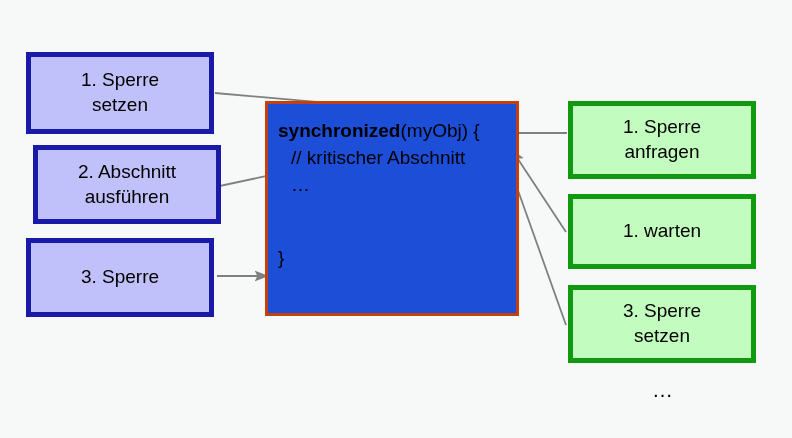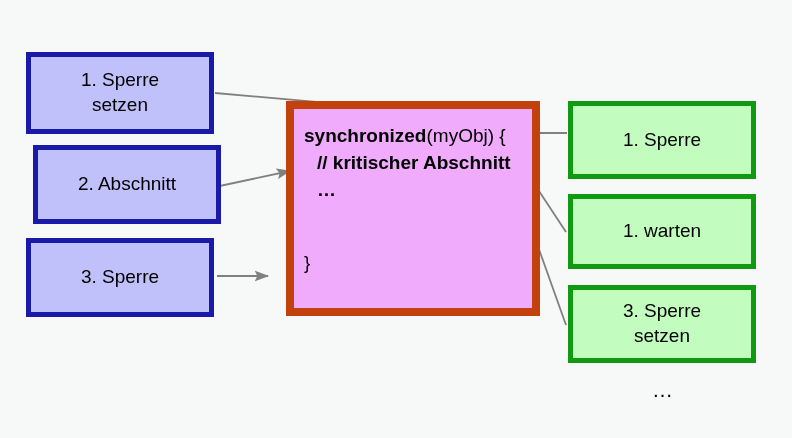--- a/index.html
+++ b/index.html
@@ -48,39 +48,37 @@
     font-size: 19px;
   }
   .green-box {
     background: #c2fdbf;
     border: 5px solid #119911;
     font-size: 19px;
   }
   .code-box {
     position: absolute;
     box-sizing: border-box;
-    background: #f0abfc;
-    border: 8px solid #c2410c;
+    background: #1d4ed8;
+    border: 3px solid #c2410c;
     font-size: 19px;
     color: #000000;
     padding: 14px 0 0 10px;
     line-height: 1.42;
     text-align: left;
-    margin-left: 21px;
   }
   .code-line {
     display: block;
     white-space: pre;
   }
   .kw {
     font-weight: bold;
   }
   .code-indent {
     padding-left: 13px;
-    font-weight: bold;
   }
   .ellipsis-free {
     position: absolute;
     font-size: 21px;
     color: #000000;
     letter-spacing: 1px;
   }
 </style>
 </head>
 <body>
@@ -107,35 +105,37 @@
     <line x1="566" y1="325" x2="510" y2="168" stroke="#808080" stroke-width="1.8" marker-end="url(#ah)"></line>
   </svg>
 
   <div class="node blue-box" style="left:26px; top:52px; width:188px; height:82px;">
     <span class="line">1. Sperre</span>
     <span class="line">setzen</span>
   </div>
 
   <div class="node blue-box" style="left:33px; top:145px; width:188px; height:79px;">
     <span class="line">2. Abschnitt</span>
+    <span class="line">ausführen</span>
   </div>
 
   <div class="node blue-box" style="left:26px; top:238px; width:188px; height:79px;">
     <span class="line">3. Sperre</span>
   </div>
 
   <div class="code-box" style="left:265px; top:101px; width:254px; height:215px;">
     <span class="code-line"><span class="kw">synchronized</span><span>(myObj) {</span></span>
     <span class="code-line code-indent">// kritischer Abschnitt</span>
     <span class="code-line code-indent">…</span>
     <span class="code-line" style="margin-top:46px;">}</span>
   </div>
 
   <div class="node green-box" style="left:568px; top:101px; width:188px; height:78px;">
     <span class="line">1. Sperre</span>
+    <span class="line">anfragen</span>
   </div>
 
   <div class="node green-box" style="left:568px; top:194px; width:188px; height:75px;">
     <span class="line">1. warten</span>
   </div>
 
   <div class="node green-box" style="left:568px; top:285px; width:188px; height:78px;">
     <span class="line">3. Sperre</span>
     <span class="line">setzen</span>
   </div>

